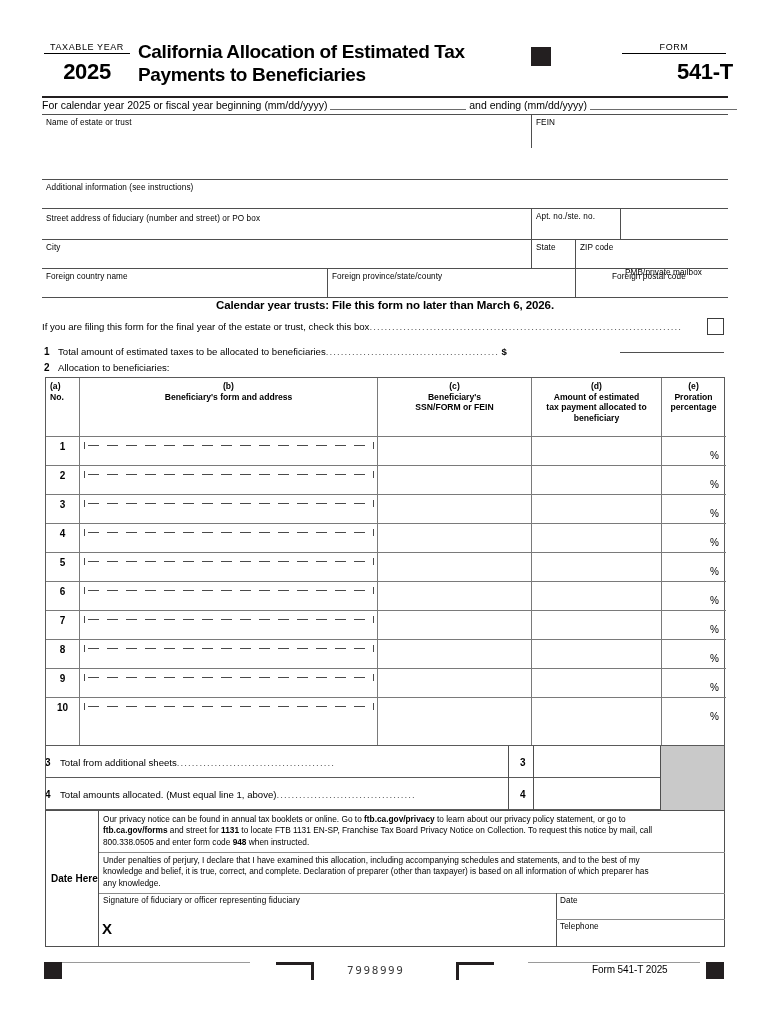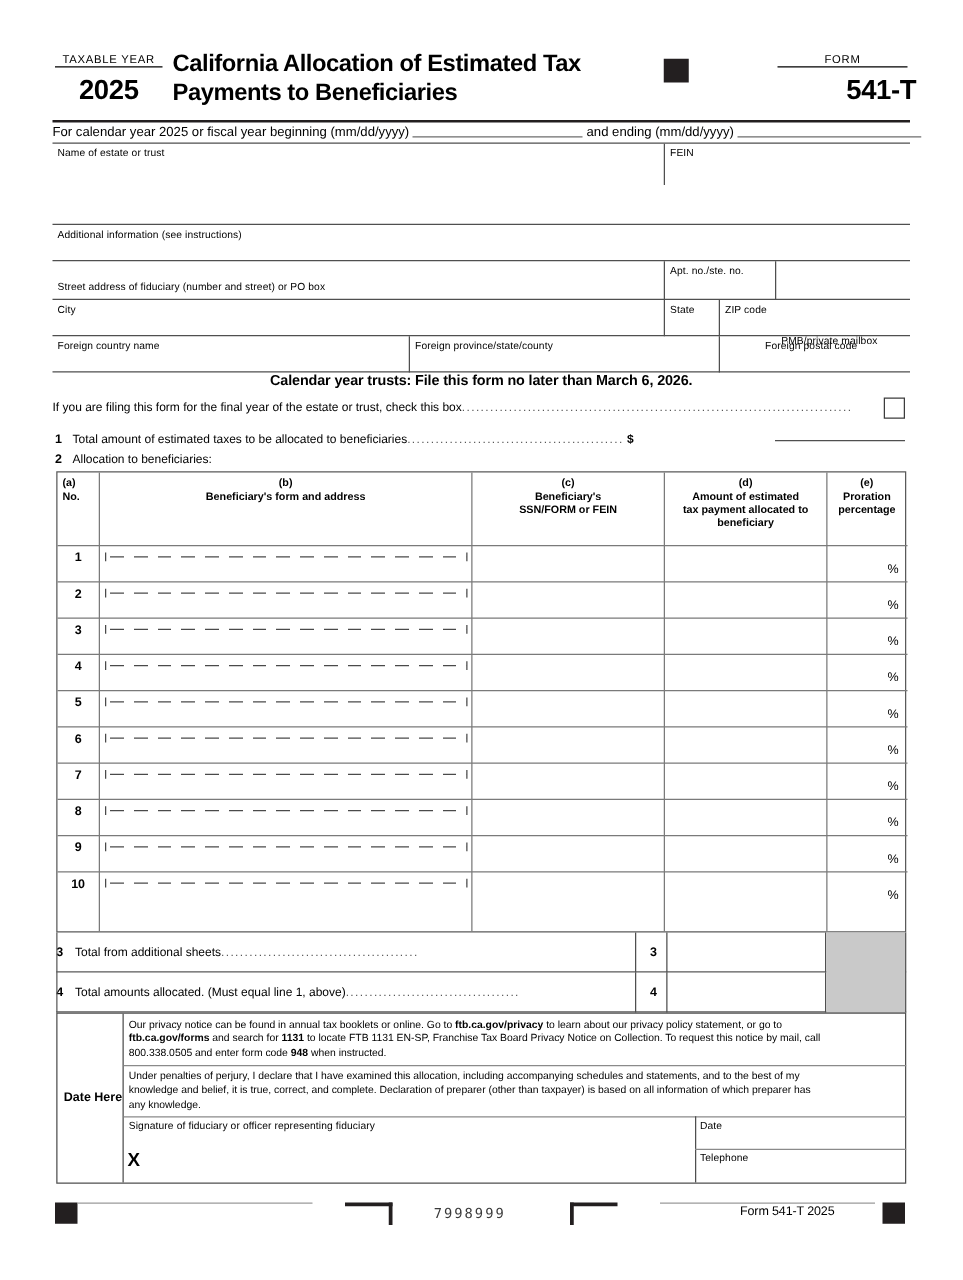--- a/index.html
+++ b/index.html
@@ -316,21 +316,21 @@
   <div style="position:absolute;left:532px;top:114px;width:196px;height:33px;"></div>
 
   <div style="position:absolute;left:42px;top:150px;width:686px;height:29px;"></div>
 
   <div class="boxrow" style="top:179px; height:29px;">
     <span class="cap" style="left:4px; top:3px;">Additional information (see instructions)</span>
   </div>
   <div style="position:absolute;left:42px;top:182px;width:686px;height:26px;"></div>
 
   <div class="boxrow" style="top:208px; height:31px;">
-    <span class="cap" style="left:4px; top:16px;">Street address of fiduciary (number and street) or PO box</span>
+    <span class="cap" style="left:4px; top:5px;">Street address of fiduciary (number and street) or PO box</span>
     <span class="vline" style="left:489px; top:0; height:31px;"></span>
     <span class="cap" style="left:494px; top:3px;">Apt. no./ste. no.</span>
     <span class="vline" style="left:578px; top:0; height:31px;"></span>
     <span class="cap" style="left:583px; top:17px;margin-top:42px;">PMB/private mailbox</span>
   </div>
   <div style="position:absolute;left:42px;top:211px;width:444px;height:28px;"></div>
   <div style="position:absolute;left:534px;top:211px;width:82px;height:28px;"></div>
   <div style="position:absolute;left:624px;top:211px;width:104px;height:28px;"></div>
 
   <div class="boxrow" style="top:239px; height:29px;">
@@ -524,21 +524,21 @@
   <div class="shaded" style="left:661px; top:746px; width:64px; height:64px;"></div>
 
   <div style="position:absolute;left:45px;top:746px;width:0;height:64px;border-left:1px solid #5a5a5a;"></div>
   <div style="position:absolute;left:724px;top:746px;width:0;height:64px;border-left:1px solid #5a5a5a;"></div>
 
   <div class="signblock">
     <span class="vline" style="left:52px; top:0; height:135px;"></span>
 
     <div class="privacy" style="left:57px; top:3px; width:618px;">
       <span>Our privacy notice can be found in annual tax booklets or online. Go to </span><b>ftb.ca.gov/privacy</b><span> to learn about our privacy policy statement, or go to</span><br>
-      <b>ftb.ca.gov/forms</b><span> and search for </span><b>1131</b><span> to locate FTB 1131 EN-SP, Franchise Tax Board Privacy Notice on Collection. To request this notice by mail, call</span><br>
+      <b>ftb.ca.gov/forms</b><span> and street for </span><b>1131</b><span> to locate FTB 1131 EN-SP, Franchise Tax Board Privacy Notice on Collection. To request this notice by mail, call</span><br>
       <span>800.338.0505 and enter form code </span><b>948</b><span> when instructed.</span>
     </div>
 
     <span class="hline" style="position:absolute;left:53px;top:41px;width:626px;border-top:1px solid #8a8a8a;"></span>
 
     <div class="privacy" style="left:57px; top:44px; width:618px;">
       <span>Under penalties of perjury, I declare that I have examined this allocation, including accompanying schedules and statements, and to the best of my</span><br>
       <span>knowledge and belief, it is true, correct, and complete. Declaration of preparer (other than taxpayer) is based on all information of which preparer has</span><br>
       <span>any knowledge.</span>
     </div>

